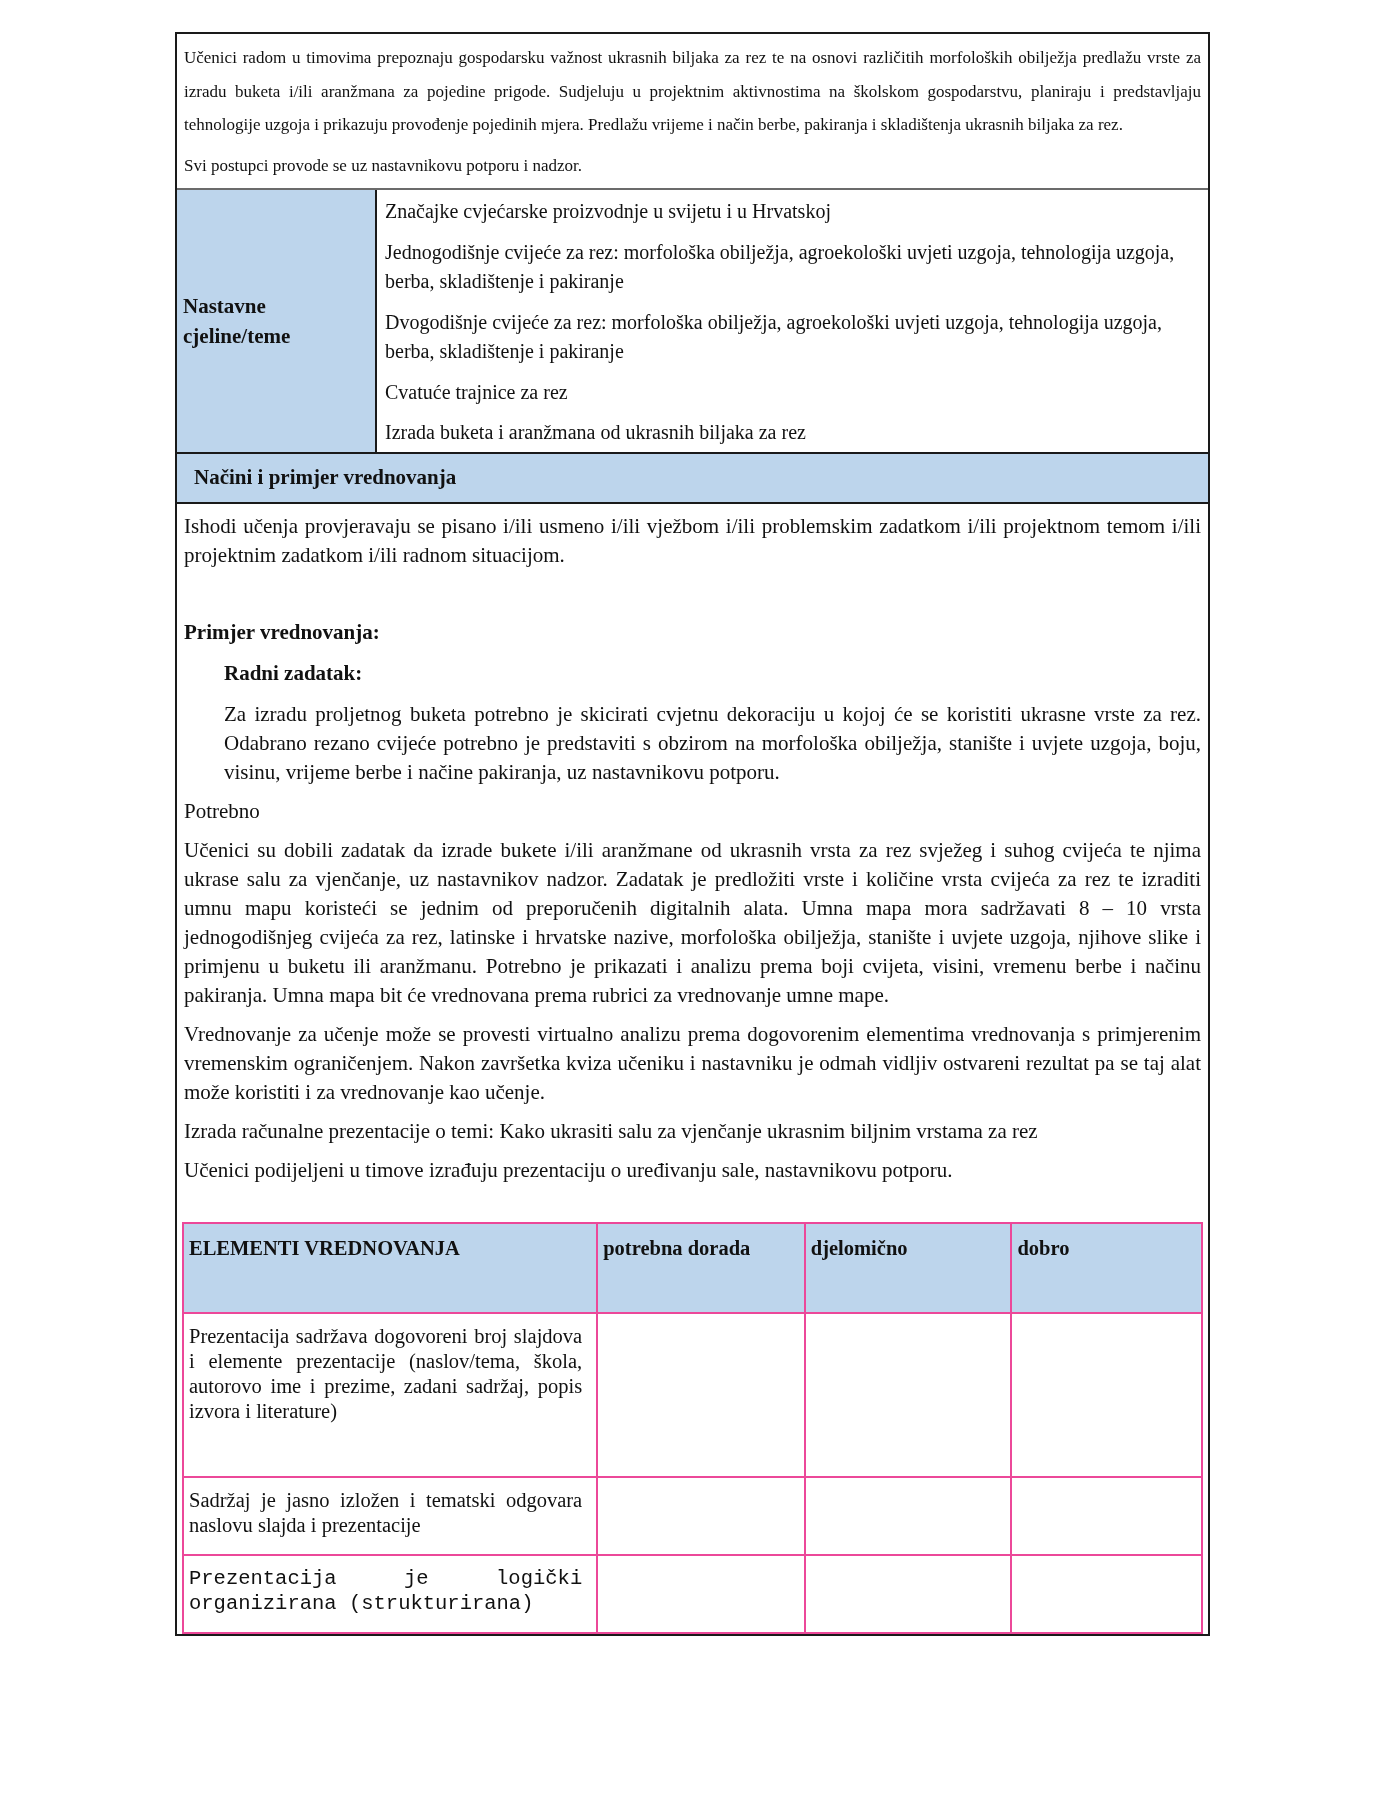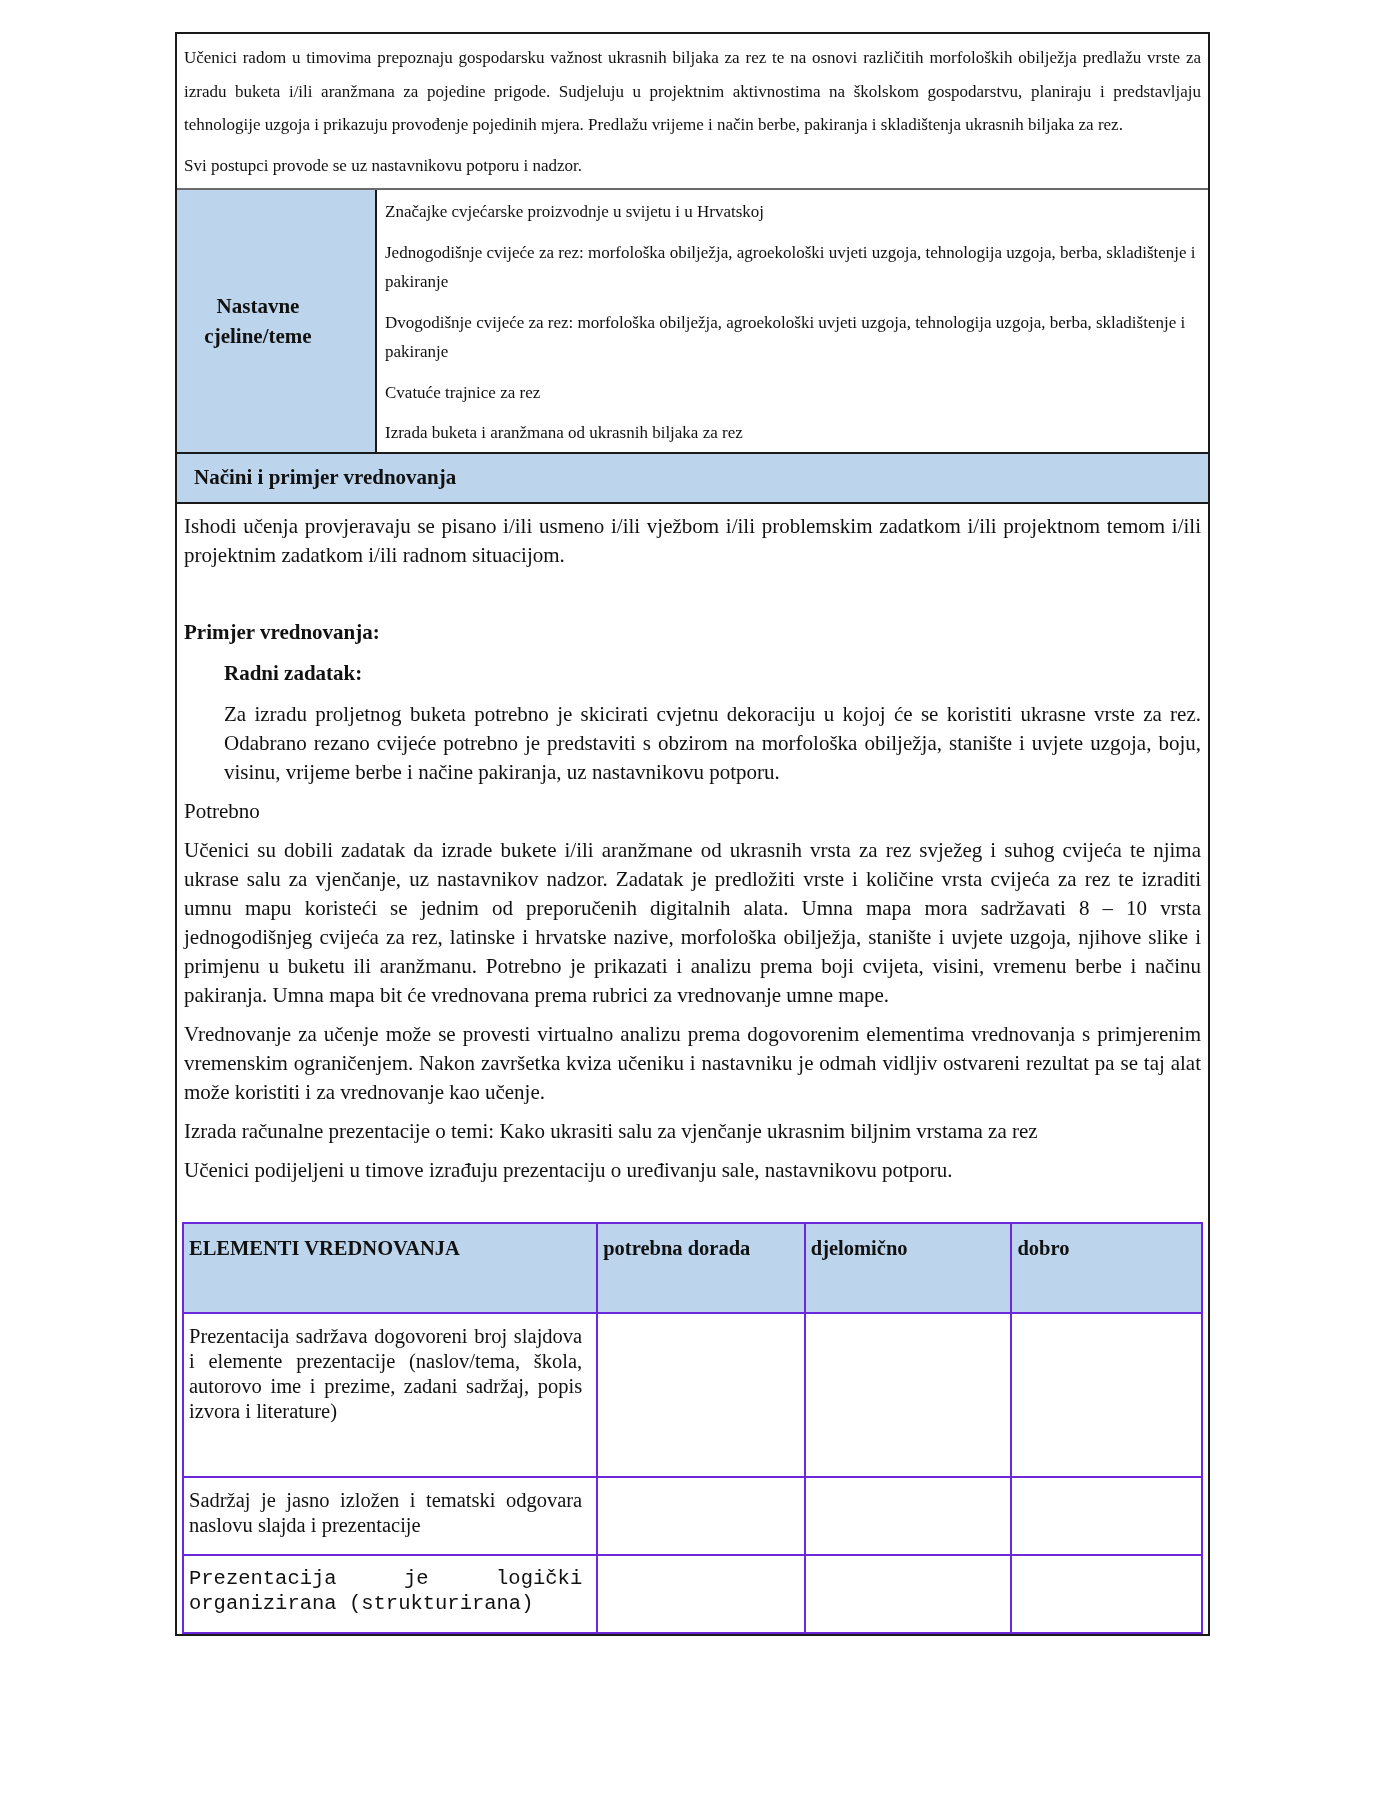--- a/index.html
+++ b/index.html
@@ -4,49 +4,49 @@
 <style>
   html, body { margin: 0; padding: 0; background: #ffffff; }
   body { width: 1386px; height: 1797px; position: relative; font-family: "DejaVu Serif", "Liberation Serif", serif; color: #111; }
   .page { position: absolute; left: 175px; top: 32px; width: 1035px; border: 2px solid #1a1a1a; box-sizing: border-box; }
   .serif { font-family: "Liberation Serif", "DejaVu Serif", serif; }
   p { margin: 0; }
   .intro { padding: 7px 7px 6px 7px; font-size: 17px; line-height: 33.5px; text-align: justify; }
   .intro p + p { margin-top: 7px; }
   .topics { display: flex; border-top: 2px solid #6b6b6b; }
   .topics-label { width: 200px; background: #bdd5ec; border-right: 2px solid #1a1a1a; display: flex; align-items: center; padding-left: 6px; box-sizing: border-box; font-weight: bold; font-size: 21px; line-height: 30px; }
-  .topics-list { flex: 1; padding: 7px 8px 4px 8px; font-size: 17px; line-height: 29.5px; }
+  .topics-list { flex: 1; padding: 7px 8px 4px 8px; font-size: 20px; line-height: 29.5px; }
   .topics-list p + p { margin-top: 11px; }
   .section-head { background: #bdd5ec; border-top: 2px solid #1a1a1a; border-bottom: 2px solid #1a1a1a; height: 48px; display: flex; align-items: center; padding-left: 17px; font-weight: bold; font-size: 21px; }
   .body { padding: 8px 7px 0 7px; font-size: 21px; line-height: 29px; text-align: justify; }
   .body .gap { height: 48px; }
   .body .bold { font-weight: bold; }
   .body .p10 { margin-top: 10px; }
   .body .p12 { margin-top: 12px; margin-left: 40px; }
   .rubric { margin: 37px 5px 0 5px; border-collapse: collapse; width: 1021px; font-size: 20.5px; line-height: 25px; }
-  .rubric th, .rubric td { border: 2px solid #6d28d9; vertical-align: top; text-align: left; padding: 8px 14px 0 5px; }
+  .rubric th, .rubric td { border: 2px solid #ec4899; vertical-align: top; text-align: left; padding: 8px 14px 0 5px; }
   .rubric th { background: #bdd5ec; height: 76px; font-weight: bold; padding-top: 12px; }
   .rubric td.desc { text-align: justify; padding-top: 10px; }
   .rubric tr.r1 td { height: 152px; }
   .rubric tr.r2 td { height: 66px; }
   .rubric tr.r3 td { height: 66px; font-family: Liberation Mono, monospace; }
 </style>
 </head>
 <body>
 
 <div class="page serif">
 
   <div class="intro">
     <p>Učenici radom u timovima prepoznaju gospodarsku važnost ukrasnih biljaka za rez te na osnovi različitih morfoloških obilježja predlažu vrste za izradu buketa i/ili aranžmana za pojedine prigode. Sudjeluju u projektnim aktivnostima na školskom gospodarstvu, planiraju i predstavljaju tehnologije uzgoja i prikazuju provođenje pojedinih mjera. Predlažu vrijeme i način berbe, pakiranja i skladištenja ukrasnih biljaka za rez.</p>
     <p>Svi postupci provode se uz nastavnikovu potporu i nadzor.</p>
   </div>
 
   <div class="topics">
     <div class="topics-label">
-      <span style="width:150px;display:block;text-align:center;">Nastavne cjeline/teme</span>
+      <span style="width:150px;display:block;">Nastavne cjeline/teme</span>
     </div>
     <div class="topics-list">
       <p>Značajke cvjećarske proizvodnje u svijetu i u Hrvatskoj</p>
       <p>Jednogodišnje cvijeće za rez: morfološka obilježja, agroekološki uvjeti uzgoja, tehnologija uzgoja, berba, skladištenje i pakiranje</p>
       <p>Dvogodišnje cvijeće za rez: morfološka obilježja, agroekološki uvjeti uzgoja, tehnologija uzgoja, berba, skladištenje i pakiranje</p>
       <p>Cvatuće trajnice za rez</p>
       <p>Izrada buketa i aranžmana od ukrasnih biljaka za rez</p>
     </div>
   </div>
 

